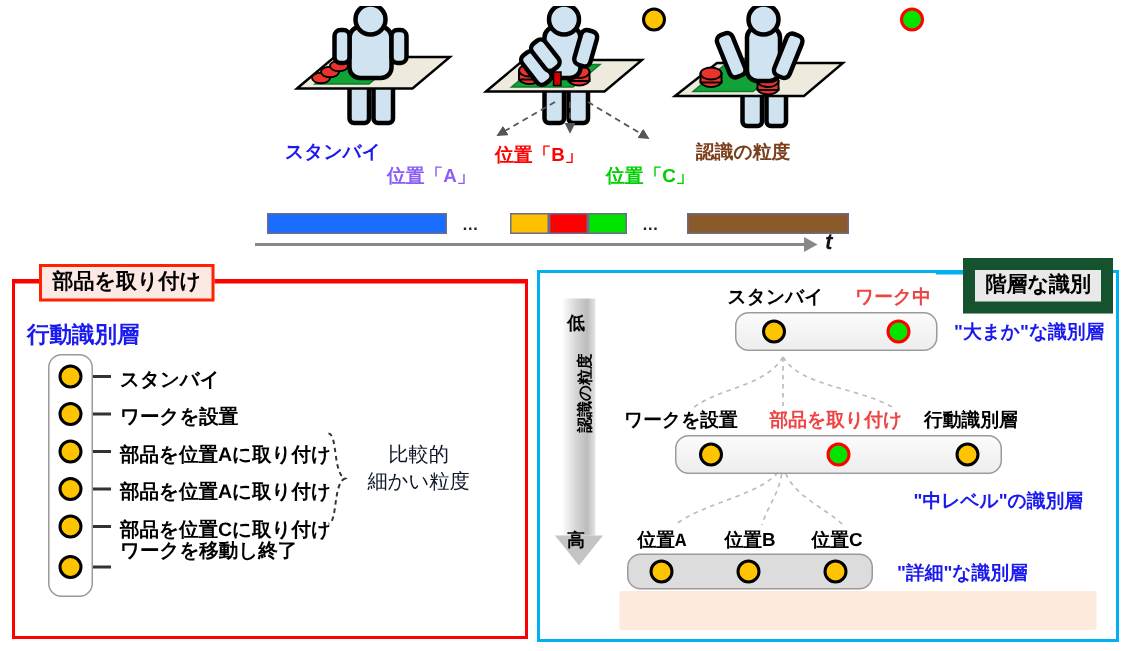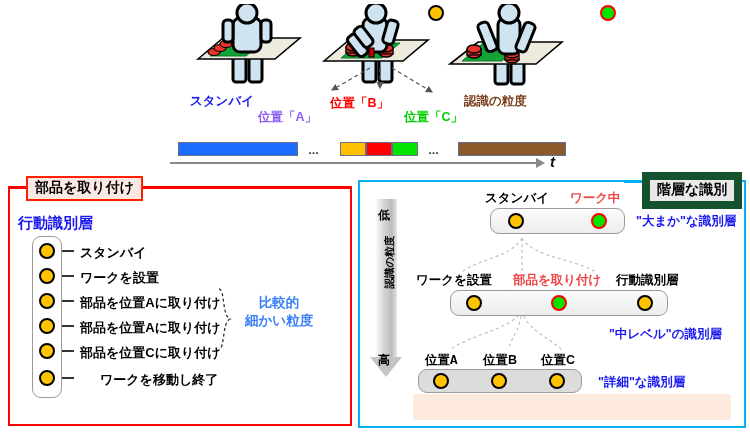--- a/index.html
+++ b/index.html
@@ -30,21 +30,21 @@
 
   #flat-column{position:absolute;left:32px;top:236px;width:30px;height:162px;
       border:1.6px solid #9a9a9a;border-radius:9px;background:#fff;box-sizing:border-box;}
   .node{width:16px;height:16px;border-radius:50%;border:2px solid #000;box-sizing:border-box;}
   .node-yellow{background:#ffc400;}
   .node-green{background:#00e400;border-color:#ff0000;}
   .flat-dash{position:absolute;left:62px;width:12px;height:2px;background:#333;}
   .flat-text{position:absolute;left:80px;font-size:13px;font-weight:bold;color:#000;white-space:nowrap;}
 
   #flat-brace{position:absolute;left:218px;top:288px;width:14px;height:62px;}
-  #flat-gran{position:absolute;left:245px;top:294px;font-size:13.5px;font-weight:bold;color:#3b82f6;
+  #flat-gran{position:absolute;left:245px;top:294px;font-size:13.5px;font-weight:normal;color:#0f172a;
       text-align:center;line-height:1.35;}
 
   
   #hier-panel{position:absolute;left:358px;top:180px;width:388px;height:248px;
       border:2px solid #00b0f0;box-sizing:border-box;background:#fff;}
   #hier-title{position:absolute;left:642px;top:172px;background:#e9e9e9;border:8px solid #14532d;
       padding:1px 7px 2px 7px;font-weight:bold;font-size:14px;color:#000;z-index:5;}
 
   #grain-arrow{position:absolute;left:375px;top:199px;width:22px;height:180px;}
   #grain-arrow .shaft{position:absolute;left:0;top:0;width:22px;height:158px;
@@ -191,21 +191,21 @@
 <div class="abs node node-yellow" style="left:39px;top:318px;"></div>
 <div class="flat-dash" style="top:325px;"></div>
 <div class="flat-text" style="top:319px;">部品を位置Aに取り付け</div>
 
 <div class="abs node node-yellow" style="left:39px;top:343px;"></div>
 <div class="flat-dash" style="top:350px;"></div>
 <div class="flat-text" style="top:344px;">部品を位置Cに取り付け</div>
 
 <div class="abs node node-yellow" style="left:39px;top:370px;"></div>
 <div class="flat-dash" style="top:377px;"></div>
-<div class="flat-text" style="top:371px;margin-left:20px;">ワークを移動し終了</div>
+<div class="flat-text" style="top:358px;">ワークを移動し終了</div>
 
 <svg id="flat-brace" viewBox="0 0 14 62">
   <path d="M1,1 C7,1 4,28 12,31 C4,34 7,61 1,61" fill="none" stroke="#333" stroke-width="1.3" stroke-dasharray="3,2.5"></path>
 </svg>
 <div id="flat-gran">
   <div>比較的</div>
   <div>細かい粒度</div>
 </div>
 
 <div id="hier-panel"></div>

